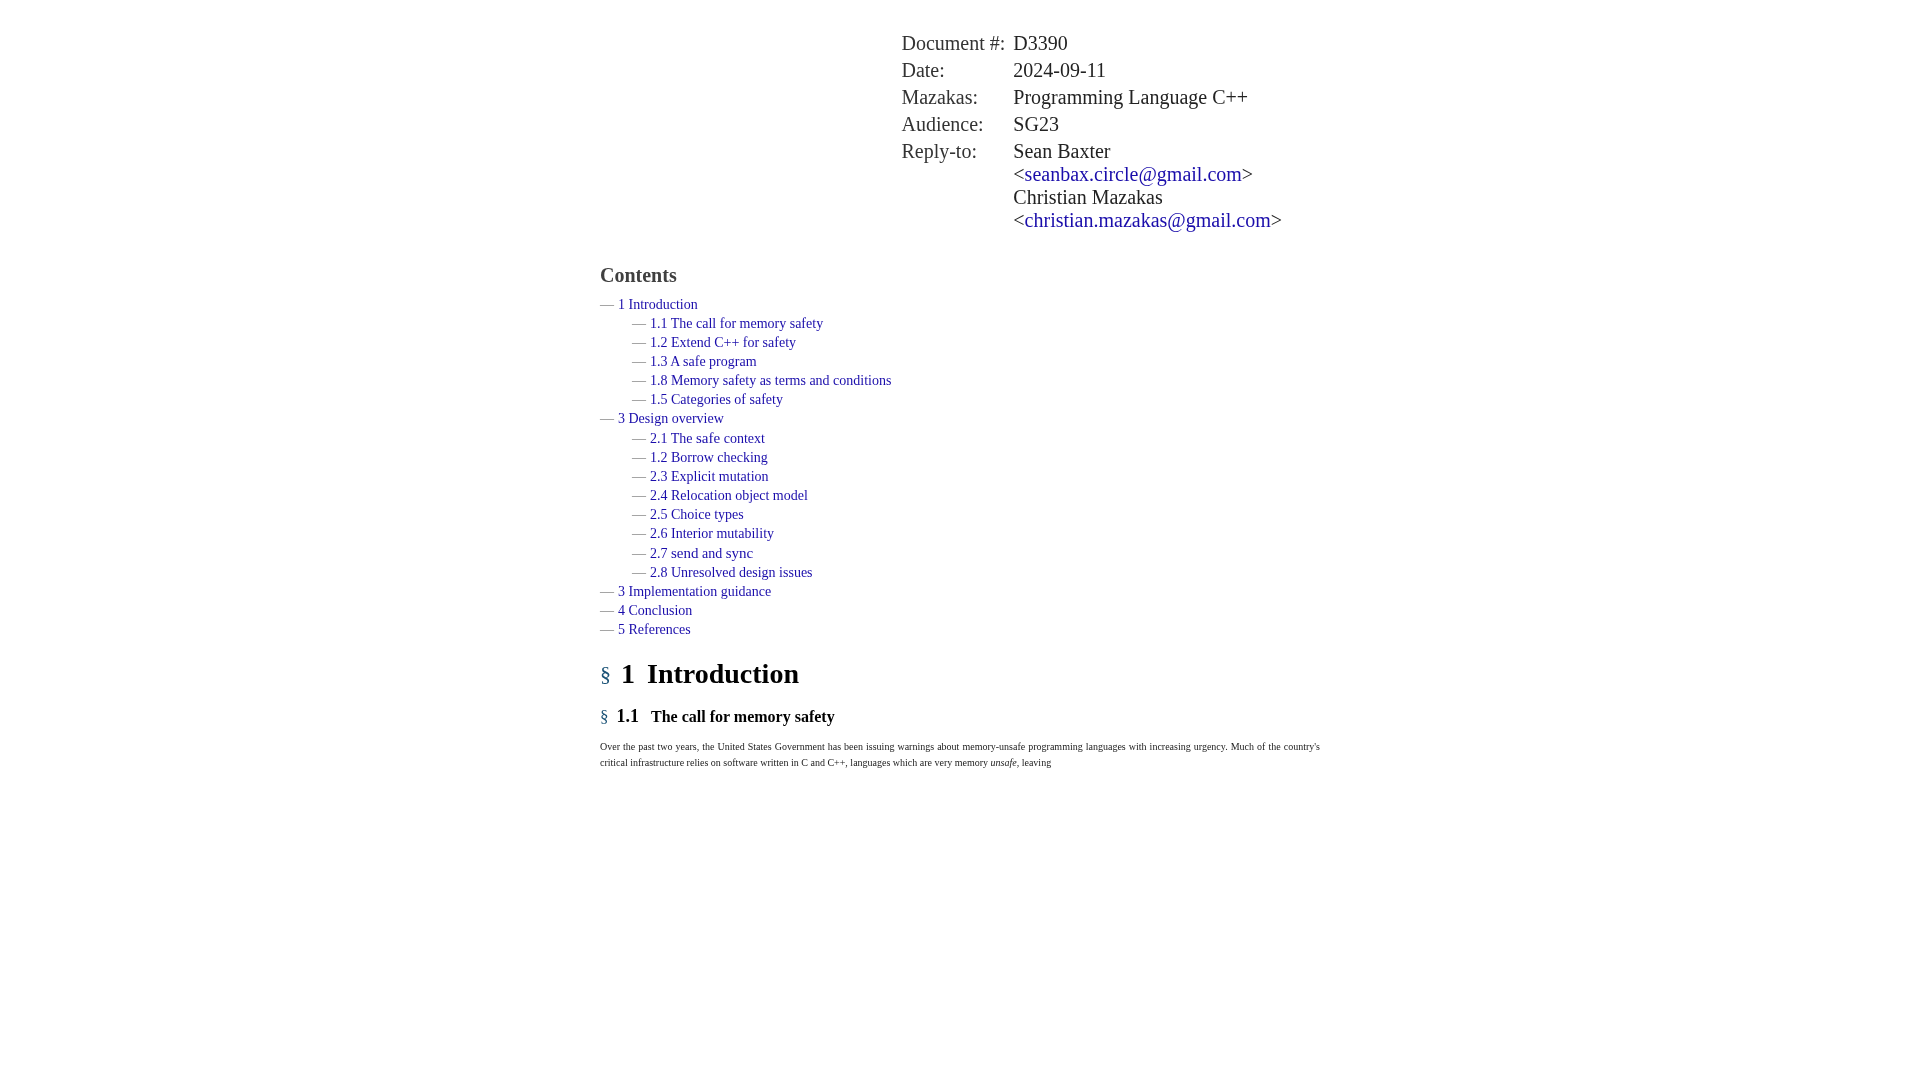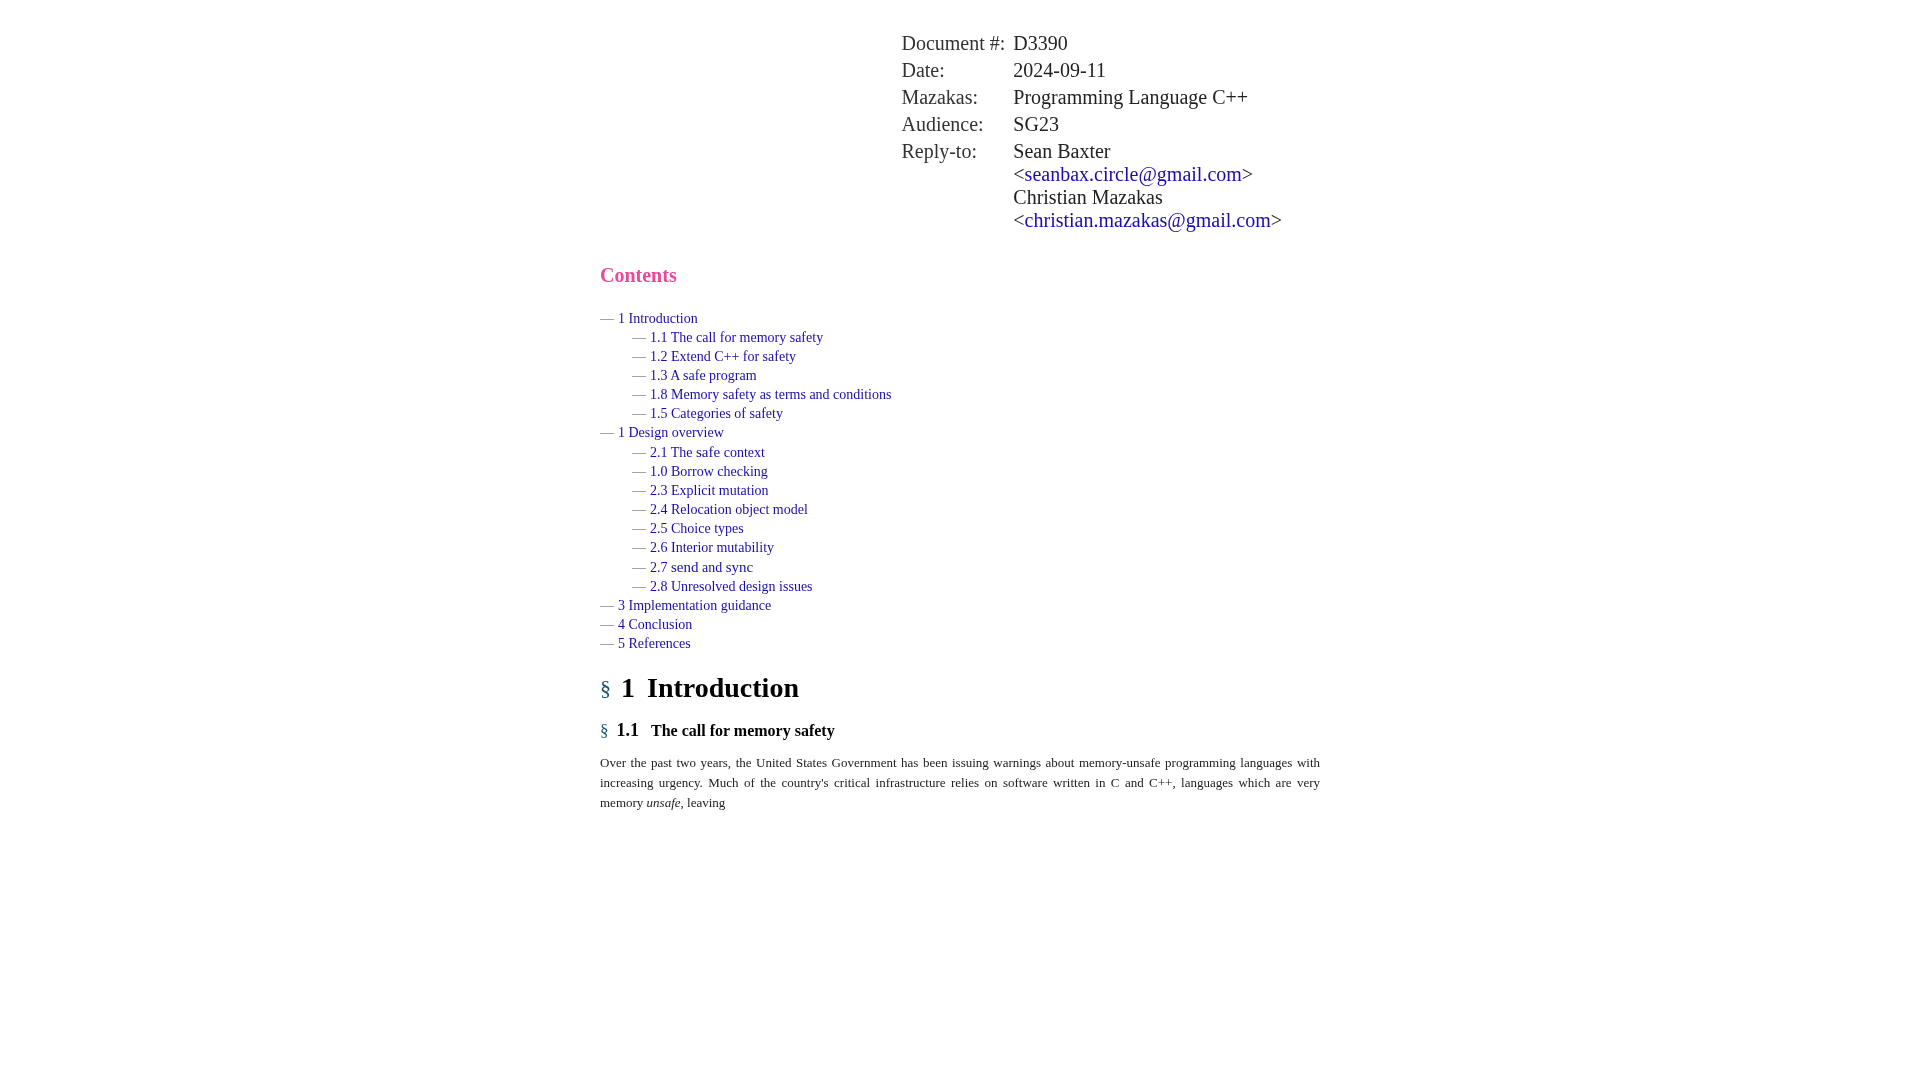--- a/index.html
+++ b/index.html
@@ -67,22 +67,22 @@
     }
 
     .contents-section {
       margin-top: 10px;
       clear: both;
     }
 
     .contents-title {
       font-size: 20px;
       font-weight: bold;
-      margin-bottom: 24px;
-      color: #ec4899;
+      margin-bottom: 10px;
+      color: #404040;
     }
 
     .toc-list {
       list-style: none;
       padding: 0;
     }
 
     .toc-item {
       display: flex;
       align-items: baseline;
@@ -166,21 +166,21 @@
       color: #000;
     }
 
     .subsection-name {
       font-size: 16px;
       font-weight: bold;
       color: #000;
     }
 
     .body-text {
-      font-size: 13px;
+      font-size: 10px;
       line-height: 1.55;
       color: #222;
       text-align: justify;
     }
 
     .body-text em {
       font-style: italic;
     }
   </style>
 </head>
@@ -249,31 +249,31 @@
         <a class="toc-link" href="#s1-4">1.8 Memory safety as terms and conditions</a>
       </li>
 
       <li class="toc-item toc-level-2">
         <span class="toc-dash">—</span>
         <a class="toc-link" href="#s1-5">1.5 Categories of safety</a>
       </li>
 
       <li class="toc-item toc-level-1">
         <span class="toc-dash">—</span>
-        <a class="toc-link" href="#s2">1 Design overview</a>
+        <a class="toc-link" href="#s2">3 Design overview</a>
       </li>
 
       <li class="toc-item toc-level-2">
         <span class="toc-dash">—</span>
         <a class="toc-link" href="#s2-1">2.1 The <code>safe</code> context</a>
       </li>
 
       <li class="toc-item toc-level-2">
         <span class="toc-dash">—</span>
-        <a class="toc-link" href="#s2-2">1.0 Borrow checking</a>
+        <a class="toc-link" href="#s2-2">1.2 Borrow checking</a>
       </li>
 
       <li class="toc-item toc-level-2">
         <span class="toc-dash">—</span>
         <a class="toc-link" href="#s2-3">2.3 Explicit mutation</a>
       </li>
 
       <li class="toc-item toc-level-2">
         <span class="toc-dash">—</span>
         <a class="toc-link" href="#s2-4">2.4 Relocation object model</a>

